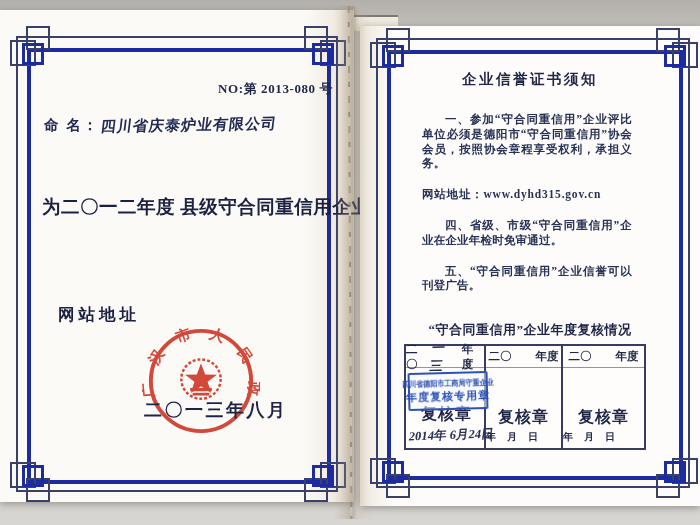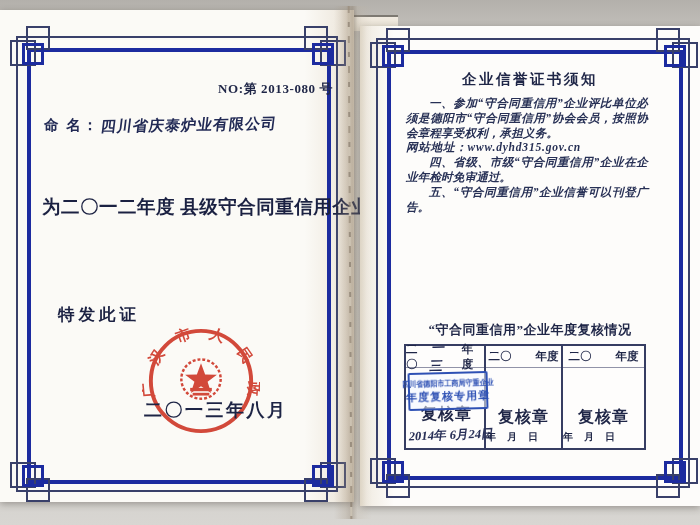--- a/index.html
+++ b/index.html
@@ -49,21 +49,21 @@
   .name-label{font-size:14.5px;font-weight:700;letter-spacing:2px;}
   .hand{display:inline-block;font-weight:700;transform:skewX(-8deg) rotate(-1deg);letter-spacing:1px;}
   .name-value{font-size:15px;margin-left:2px;}
   .award-line{position:absolute;left:42px;top:184px;font-size:18.5px;font-weight:700;color:#1b2142;letter-spacing:.5px;white-space:nowrap;}
   .issue-line{position:absolute;left:58px;top:294px;font-size:16.5px;font-weight:700;color:#1b2142;letter-spacing:4px;}
   .seal-svg{position:absolute;left:142px;top:312px;opacity:.92;filter:blur(.35px);z-index:4;}
   .date-line{position:absolute;left:144px;top:388px;font-size:18px;font-weight:700;color:#1d2445;letter-spacing:2.5px;z-index:5;white-space:nowrap;}
   
   .rp-title{position:absolute;left:0;top:44px;width:100%;text-align:center;font-size:14.5px;font-weight:700;letter-spacing:2.5px;color:#1f2647;}
   .rp-body{position:absolute;left:46px;top:70px;width:242px;font-size:11.5px;line-height:14.8px;color:#273055;font-weight:700;text-align:justify;letter-spacing:.2px;}
-  .rp-body p{margin:0;text-indent:2em;font-style:italic;}
+  .rp-body p{margin:16px;text-indent:2em;}
   .rp-body p.noindent{text-indent:0;letter-spacing:.8px;}
   .rp-heading{position:absolute;left:0;top:295px;width:100%;text-align:center;font-size:13px;font-weight:700;color:#1f2647;letter-spacing:.5px;}
   
   .rv-table{position:absolute;left:44px;top:318px;width:242px;height:106px;border:2px solid #363d62;display:flex;box-sizing:border-box;background:rgba(255,255,255,.4);}
   .rv-col{position:relative;box-sizing:border-box;border-right:2px solid #363d62;}
   .rv-col:last-child{border-right:none;}
   .rv-col .hdr{height:21px;display:flex;align-items:center;justify-content:center;gap:3px;font-size:11.5px;font-weight:700;color:#1f2647;border-bottom:1px solid rgba(54,61,98,.55);}
   .hdr .hand{font-size:13px;min-width:6px;color:#232a52;}
   .hdr .hand.gap{min-width:18px;}
   .rv-stamp{
@@ -108,21 +108,21 @@
     <i class="kbq" style="left:312px;top:455px;width:16px;height:16px"></i>
 
     <div class="no-line">NO:第 2013-080 号</div>
 
     <div class="name-line">
       <span class="name-label">命 名：</span><span class="hand name-value">四川省庆泰炉业有限公司</span>
     </div>
 
     <div class="award-line">为二〇一二年度 县级守合同重信用企业</div>
 
-    <div class="issue-line">特发此证</div>
+    <div class="issue-line">网站地址</div>
 
     <svg class="seal-svg" width="118" height="118" viewBox="0 0 120 120">
       <circle cx="60" cy="60" r="51" fill="none" stroke="#cf3a2b" stroke-width="4"></circle>
       <path id="sealArc" d="M 15,84 A 49,49 0 1 1 105,84" fill="none"></path>
       <text fill="#cf3a2b" font-size="15" font-weight="bold">
         <textPath href="#sealArc" startOffset="8" textLength="208" lengthAdjust="spacing">广汉市人民政府</textPath>
       </text>
       <g fill="#cf3a2b" stroke="#cf3a2b">
         <circle cx="60" cy="58" r="20" fill="none" stroke-width="2.5" stroke-dasharray="3 2"></circle>
         <polygon points="60,42 64.2,53.4 76.2,53.6 66.7,60.8 70.3,72.2 60,65.4 49.7,72.2 53.3,60.8 43.8,53.6 55.8,53.4" stroke="none"></polygon>

